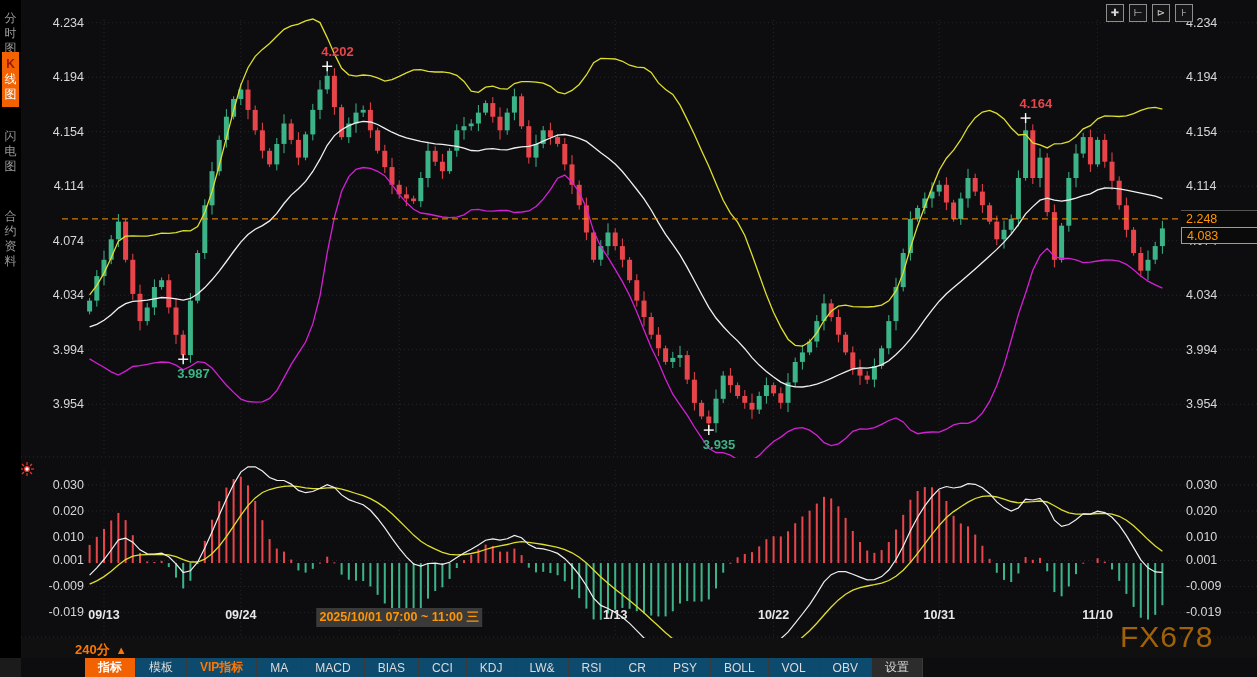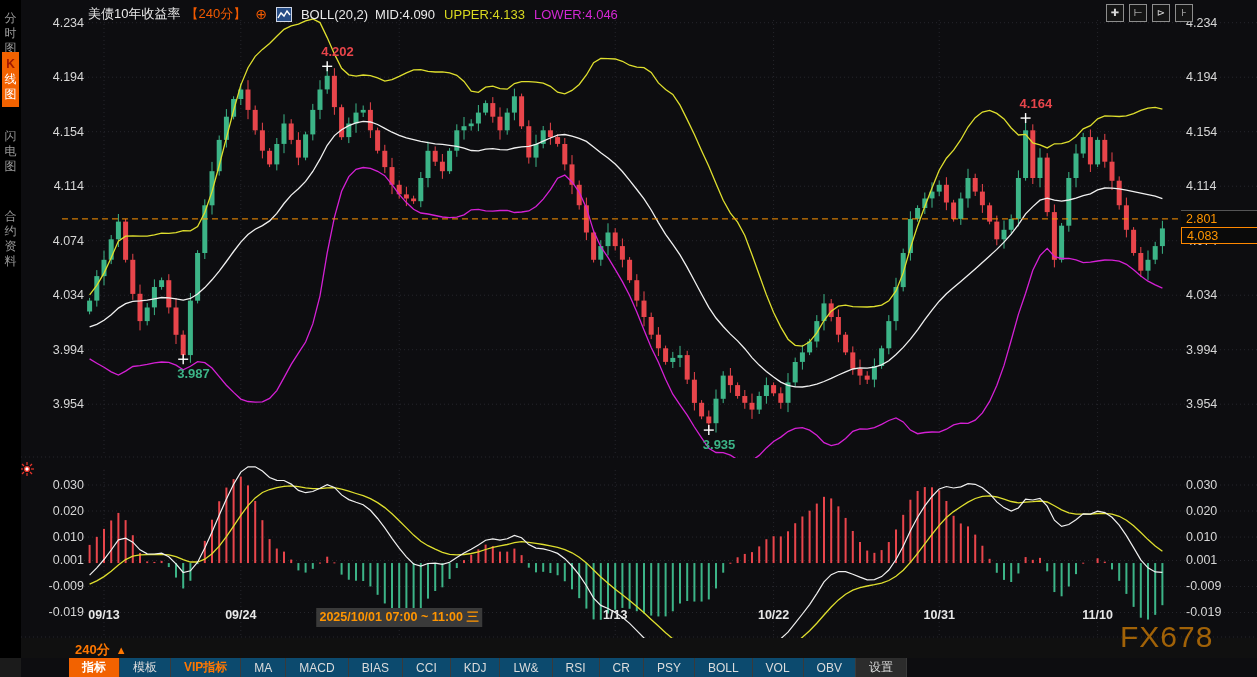--- a/index.html
+++ b/index.html
@@ -28,21 +28,21 @@
   .ptag{position:absolute;left:1181px;width:72px;height:16px;z-index:5;background:#0a0a0a;
     color:#ff9500;font-size:12.5px;line-height:16px;padding-left:5px;}
   #tag-mid{top:210px;border-top:1px solid #555;}
   #tag-last{top:227px;border:1px solid #ff8800;height:15px;}
   #xaxis-row{position:absolute;left:21px;top:638px;width:1236px;height:20px;background:#101010;z-index:3;}
   #period-lab{position:absolute;left:75px;top:641px;z-index:4;color:#ff7700;font-weight:normal;font-size:13px;}
   #period-lab span{margin-left:6px;font-size:11px;}
   .xtick{position:absolute;top:608px;transform:translateX(-50%);color:#e8e8e8;font-weight:bold;
     font-size:12.5px;z-index:4;white-space:nowrap;}
   .xtick.hl{background:#3a3a3a;color:#ff9500;padding:1px 3px;font-weight:bold;}
-  #toolbar{position:absolute;left:34px;top:658px;height:19px;z-index:6;display:flex;padding-left:35px;}
+  #toolbar{position:absolute;left:50px;top:658px;height:19px;z-index:6;display:flex;padding-left:35px;}
   .tb-btn{background:#0c4a6e;color:#dcdcdc;border:none;border-right:1px solid #3a3a3a;
     font-size:12px;font-family:"Liberation Sans",sans-serif;padding:0 13px;height:19px;cursor:pointer;}
   .tb-btn.active{background:#f26200;color:#fff;font-weight:bold;}
   .tb-btn.vip{color:#ff7700;font-weight:bold;}
   .tb-btn.settings{background:#2c2c2c;}
   #tb-corner{position:absolute;left:0;top:658px;width:21px;height:19px;background:#1b1b1b;z-index:6;}
   #watermark{position:absolute;left:1120px;top:620px;z-index:5;color:#a16207;font-size:30px;
     letter-spacing:1px;text-align:center;}
 </style>
 </head>
@@ -563,34 +563,20 @@
       <line x1="62" y1="218.90000000000018" x2="1180" y2="218.90000000000018" stroke="#ff9500" stroke-width="1" stroke-dasharray="6 4"></line>
     </svg>
 
   <div id="sidebar">
       <div class="side-item" style="top: 6px;"><span>分</span><br><span>时</span><br><span>图</span><br></div>
       <div class="side-item active" style="top: 52px;"><span class="kred">K</span><br><span>线</span><br><span>图</span><br></div>
       <div class="side-item" style="top: 124px;"><span>闪</span><br><span>电</span><br><span>图</span><br></div>
       <div class="side-item" style="top: 204px;"><span>合</span><br><span>约</span><br><span>资</span><br><span>料</span><br></div>
     </div>
 
-  <div id="hdr">
-    <span class="t-white">美债10年收益率</span>
-    <span class="t-orange" style="margin-left:-4px">【240分】</span>
-    <span id="plus-ico">⊕</span>
-    <span id="mini-chart-ico">
-        <svg width="14" height="13">
-          <polyline points="1,10 4,5 7,8 10,3 13,7" fill="none" stroke="#fff" stroke-width="1.4"></polyline>
-        </svg>
-      </span>
-    <span class="t-white">BOLL(20,2)</span>
-    <span class="t-white" style="margin-left:-2px">MID:4.090</span>
-    <span class="t-yellow">UPPER:4.133</span>
-    <span class="t-magenta">LOWER:4.046</span>
-  </div>
 
   <div id="win-icons">
       <div class="win-ico">✚</div>
       <div class="win-ico">⊢</div>
       <div class="win-ico">⊳</div>
       <div class="win-ico">⊦</div>
     </div>
 
 
   <span id="alert-ico">
@@ -602,21 +588,21 @@
           <line x1="12" y1="8" x2="15" y2="8"></line>
         <line x1="3" y1="3" x2="5" y2="5"></line>
           <line x1="11" y1="11" x2="13" y2="13"></line>
         <line x1="13" y1="3" x2="11" y2="5"></line>
           <line x1="5" y1="11" x2="3" y2="13"></line>
       </g>
       <circle cx="8" cy="8" r="2.4" fill="#fff" stroke="#e8342a" stroke-width="1.4"></circle>
     </svg>
   </span>
 
-  <div class="ptag" id="tag-mid">2.801</div>
+  <div class="ptag" id="tag-mid">2.248</div>
   <div class="ptag" id="tag-last">4.083</div>
 
   <div id="xaxis-row"></div>
   <div id="period-lab">
     <b>240分</b><span>▲</span>
   </div>
 
   <div id="tb-corner"></div>
   <div id="toolbar">
       <button class="tb-btn active">指标</button>

